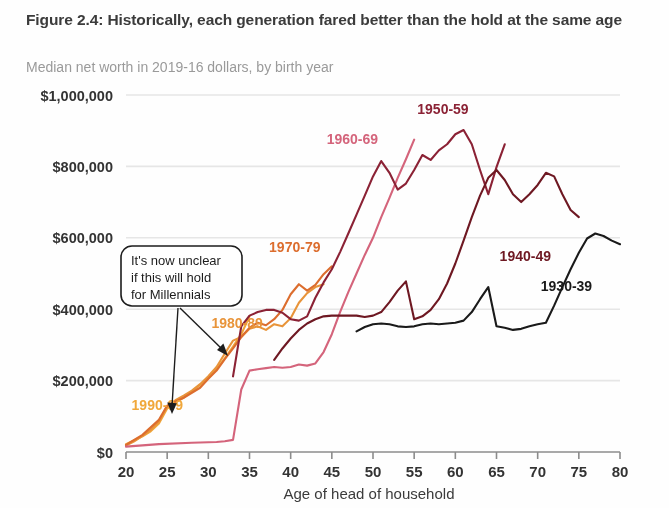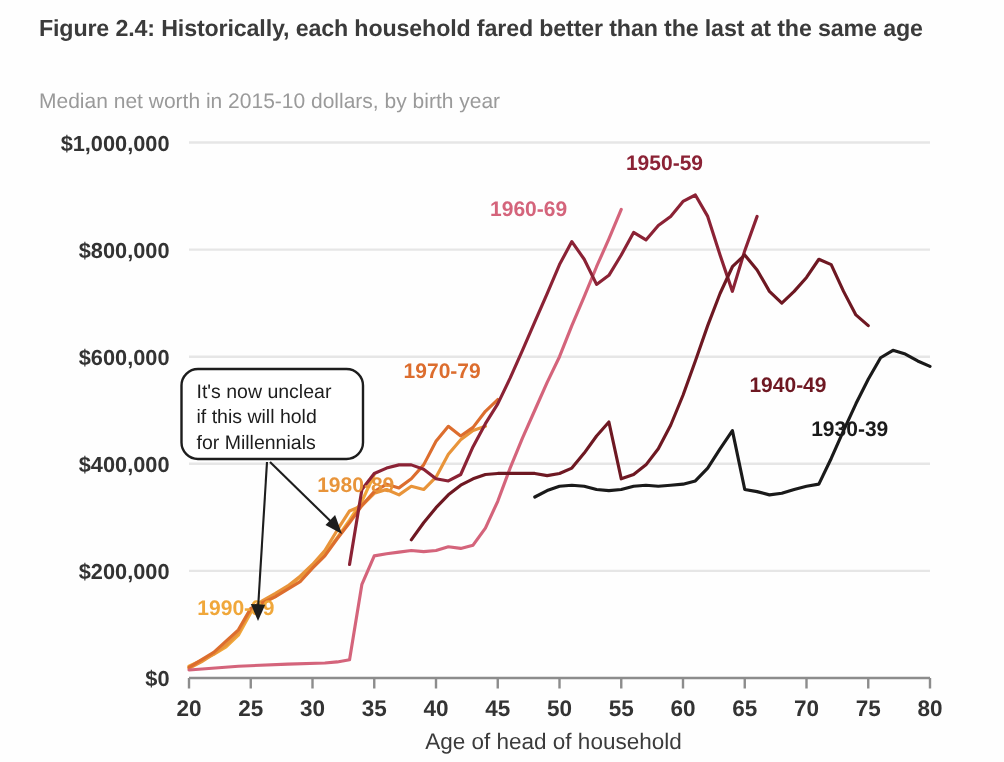--- a/index.html
+++ b/index.html
@@ -106,22 +106,22 @@
     stroke: #1d1d1d;
     stroke-width: 1.4;
     fill: none;
   }
 </style>
 </head>
 <body>
 
 <div id="figure">
 
-  <div class="title">Figure 2.4: Historically, each household fared better than the last at the same age</div>
-  <div class="subtitle">Median net worth in 2015-10 dollars, by birth year</div>
+  <div class="title">Figure 2.4: Historically, each generation fared better than the hold at the same age</div>
+  <div class="subtitle">Median net worth in 2019-16 dollars, by birth year</div>
 
   <svg class="plot" viewBox="0 0 669 508">
     <g id="gridlines">
         <line x1="126" y1="380.6" x2="620" y2="380.6" class="gridline"></line>
         <line x1="126" y1="309.2" x2="620" y2="309.2" class="gridline"></line>
         <line x1="126" y1="237.8" x2="620" y2="237.8" class="gridline"></line>
         <line x1="126" y1="166.39999999999998" x2="620" y2="166.39999999999998" class="gridline"></line>
         <line x1="126" y1="95" x2="620" y2="95" class="gridline"></line>
       </g>
     <g id="datalines">

